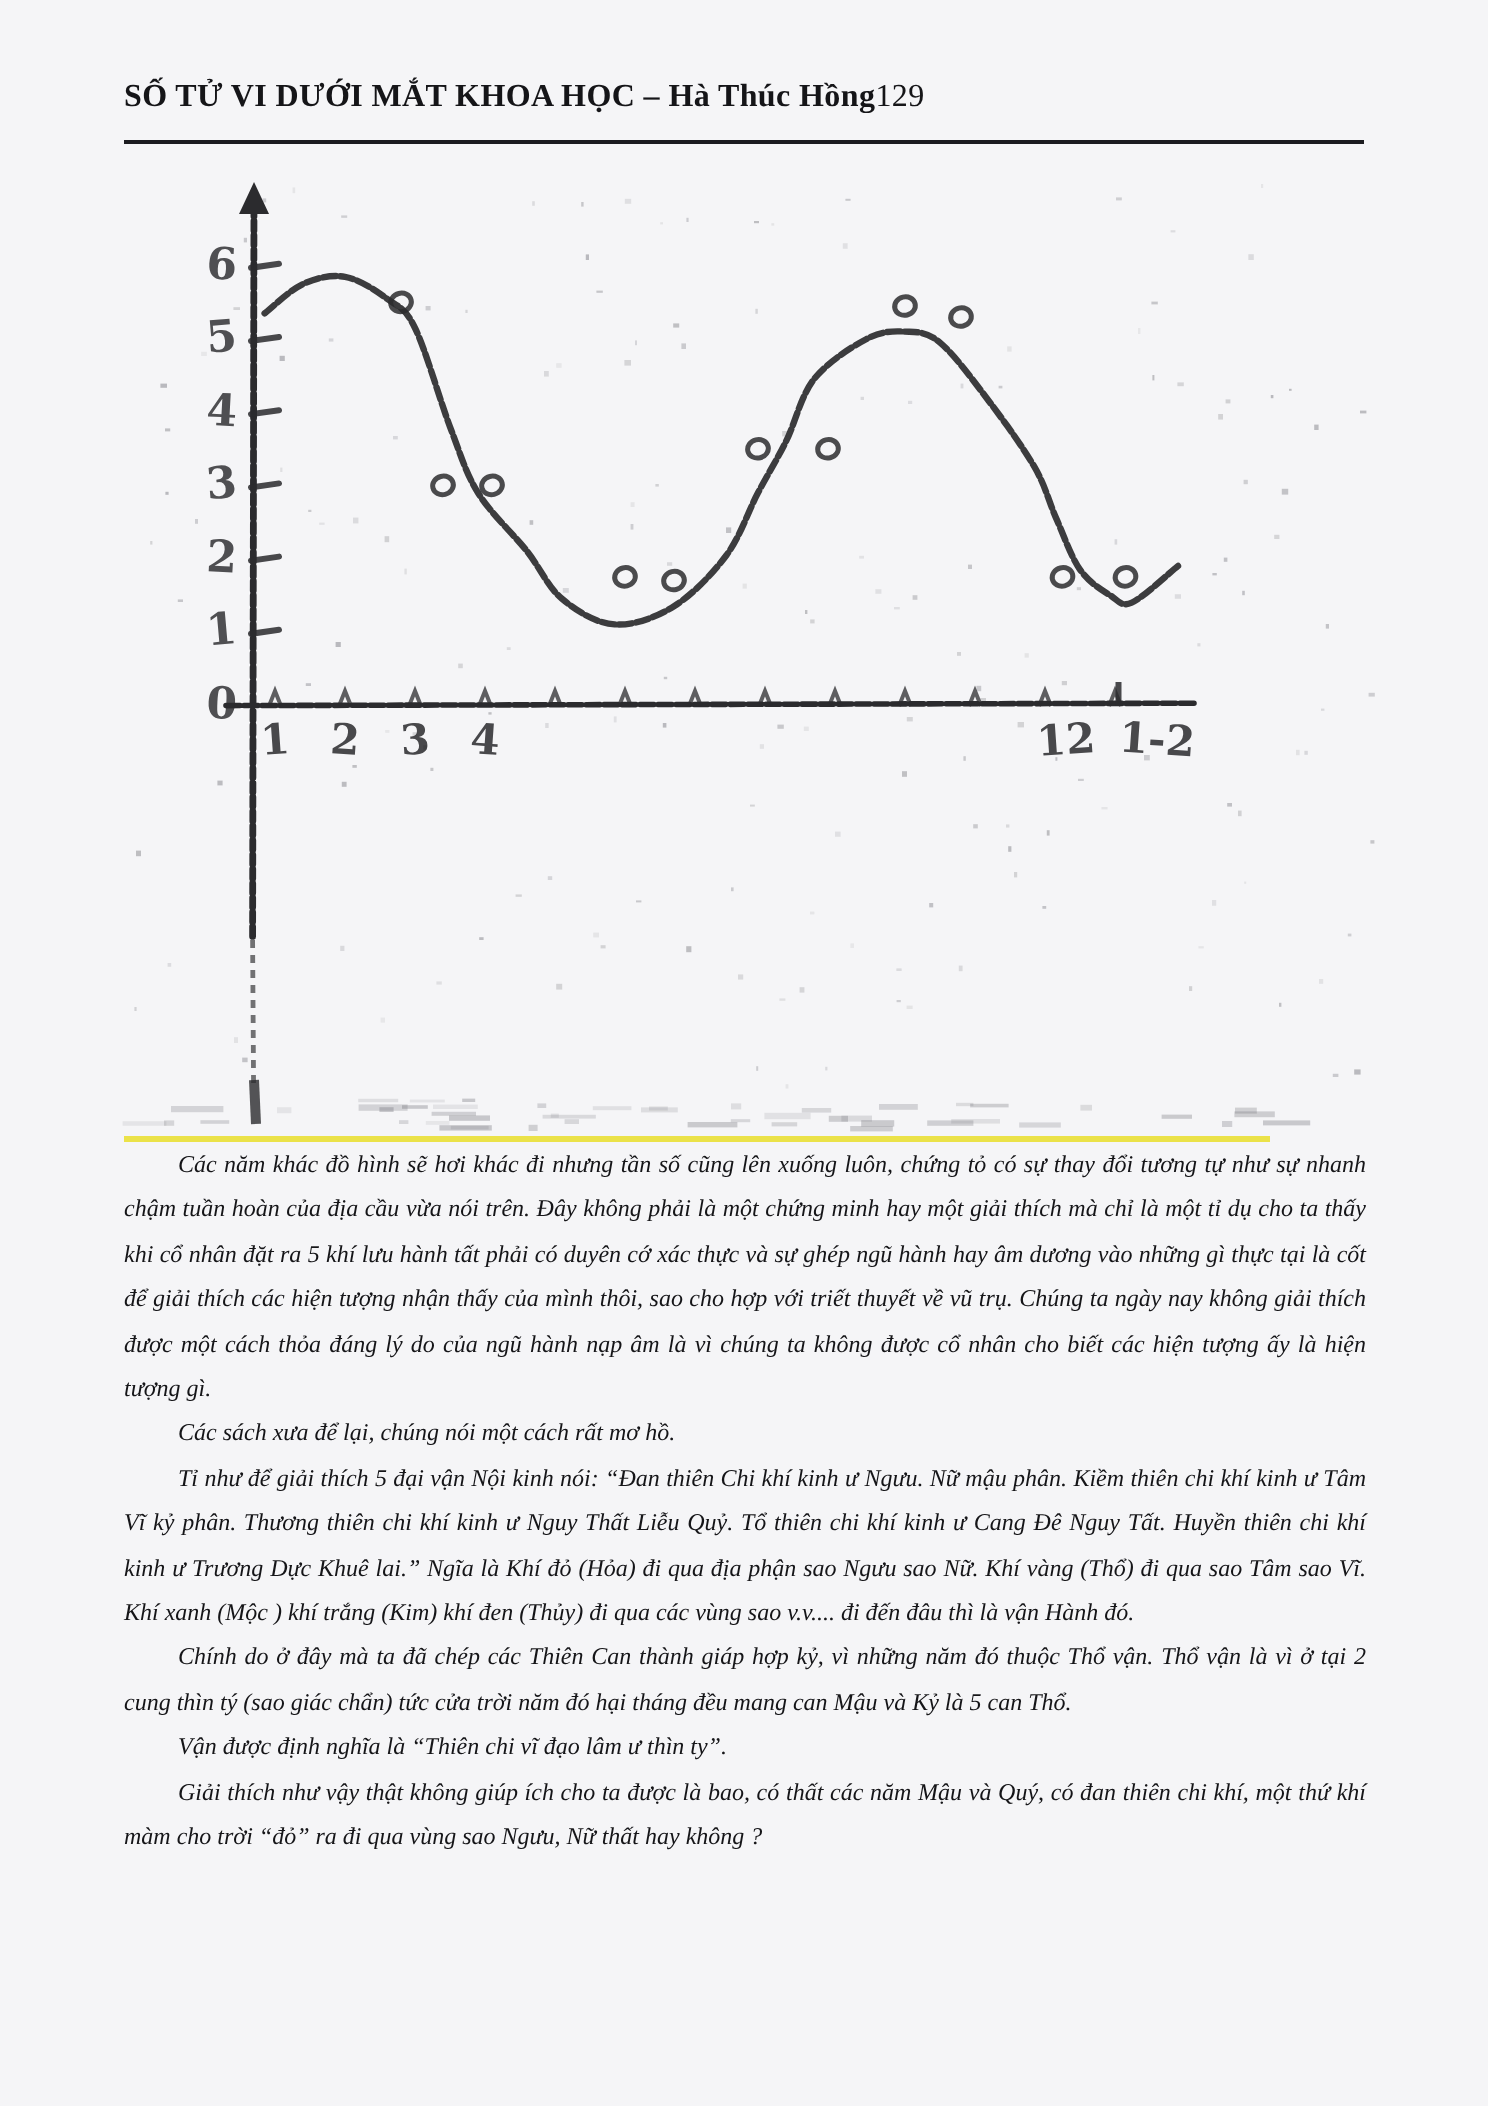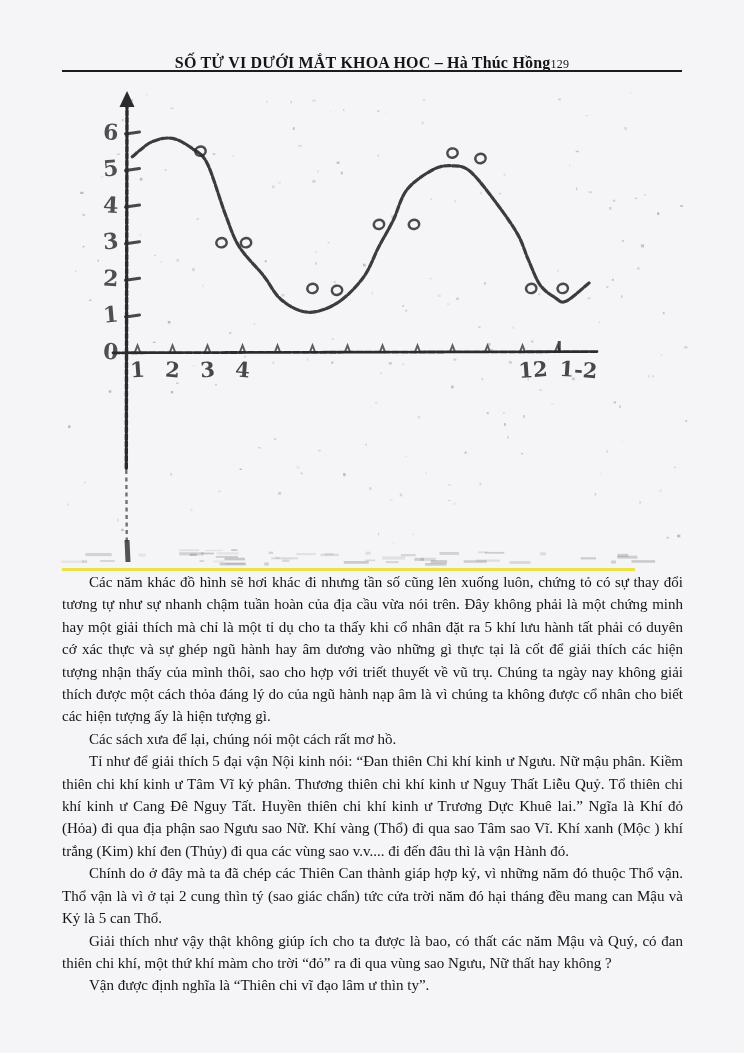--- a/index.html
+++ b/index.html
@@ -2,31 +2,31 @@
 <html><head>
 <meta charset="utf-8">
 <style>
   html,body{margin:0;padding:0;background:#e8e8ea;}
   .page{
     position:relative;width:744px;height:1053px;overflow:hidden;
     background:var(--paper,#f5f5f7);color:var(--ink,#141416);
     font-family:"Liberation Serif", serif;
   }
   .header{
-    position:absolute;left:62px;top:54px;width:620px;
-    display:flex;justify-content:center;align-items:baseline;
+    position:absolute;left:62px;top:40px;width:620px;
+    display:flex;justify-content:flex-start;align-items:baseline;
     font-size:16px;font-weight:600;letter-spacing:.2px;white-space:nowrap;
   }
-  .pagenum{font-weight:400;font-size:12px;}
+  .pagenum{font-weight:400;font-size:16px;}
   .rule{position:absolute;left:62px;top:70px;width:620px;height:2px;background:#1c1c20;}
   .chart{position:absolute;left:0;top:0;}
   .highlight{position:absolute;left:62px;top:568px;width:573px;height:3px;background:var(--hl,#e9e03a);opacity:.92;}
   .bodytext{
     position:absolute;left:62px;top:571px;width:621px;
-    font-size:15px;line-height:22.4px;text-align:justify;hyphens:none;
+    font-size:12px;line-height:22.4px;text-align:justify;hyphens:none;font-style:italic;
   }
   .bodytext p{margin:0;text-indent:27px;}
 </style>
 </head>
 <body>
 
 <div class="page" style="--paper: #f5f5f7; --ink: #151518; --hl: #e9e03a;">
 
   <div class="header">
     <span class="title">SỐ TỬ VI DƯỚI MẮT KHOA HỌC – Hà Thúc Hồng</span>
@@ -311,17 +311,17 @@
       <ellipse cx="562.75" cy="288.45" rx="5.2" ry="4.6" fill="none" stroke="#2b2b2e" stroke-width="2.5" opacity="0.85" transform="rotate(-14 562.75 288.45)"></ellipse>
     </svg>
 
   <div class="highlight"></div>
 
   <div id="bodytext" class="bodytext">
       <p>Các năm khác đồ hình sẽ hơi khác đi nhưng tần số cũng lên xuống luôn, chứng tỏ có sự thay đổi tương tự như sự nhanh chậm tuần hoàn của địa cầu vừa nói trên. Đây không phải là một chứng minh hay một giải thích mà chỉ là một tỉ dụ cho ta thấy khi cổ nhân đặt ra 5 khí lưu hành tất phải có duyên cớ xác thực và sự ghép ngũ hành hay âm dương vào những gì thực tại là cốt để giải thích các hiện tượng nhận thấy của mình thôi, sao cho hợp với triết thuyết về vũ trụ. Chúng ta ngày nay không giải thích được một cách thỏa đáng lý do của ngũ hành nạp âm là vì chúng ta không được cổ nhân cho biết các hiện tượng ấy là hiện tượng gì.</p>
       <p>Các sách xưa để lại, chúng nói một cách rất mơ hồ.</p>
       <p>Tỉ như để giải thích 5 đại vận Nội kinh nói: “Đan thiên Chi khí kinh ư Ngưu. Nữ mậu phân. Kiềm thiên chi khí kinh ư Tâm Vĩ kỷ phân. Thương thiên chi khí kinh ư Nguy Thất Liễu Quỷ. Tổ thiên chi khí kinh ư Cang Đê Nguy Tất. Huyền thiên chi khí kinh ư Trương Dực Khuê lai.” Ngĩa là Khí đỏ (Hỏa) đi qua địa phận sao Ngưu sao Nữ. Khí vàng (Thổ) đi qua sao Tâm sao Vĩ. Khí xanh (Mộc ) khí trắng (Kim) khí đen (Thủy) đi qua các vùng sao v.v.... đi đến đâu thì là vận Hành đó.</p>
       <p>Chính do ở đây mà ta đã chép các Thiên Can thành giáp hợp kỷ, vì những năm đó thuộc Thổ vận. Thổ vận là vì ở tại 2 cung thìn tý (sao giác chẩn) tức cửa trời năm đó hại tháng đều mang can Mậu và Kỷ là 5 can Thổ.</p>
+      <p>Vận được định nghĩa là “Thiên chi vĩ đạo lâm ư thìn ty”.</p>
       <p>Giải thích như vậy thật không giúp ích cho ta được là bao, có thất các năm Mậu và Quý, có đan thiên chi khí, một thứ khí màm cho trời “đỏ” ra đi qua vùng sao Ngưu, Nữ thất hay không ?</p>
-      <p>Vận được định nghĩa là “Thiên chi vĩ đạo lâm ư thìn ty”.</p>
     </div>
 
 </div>
 
 </body></html>

